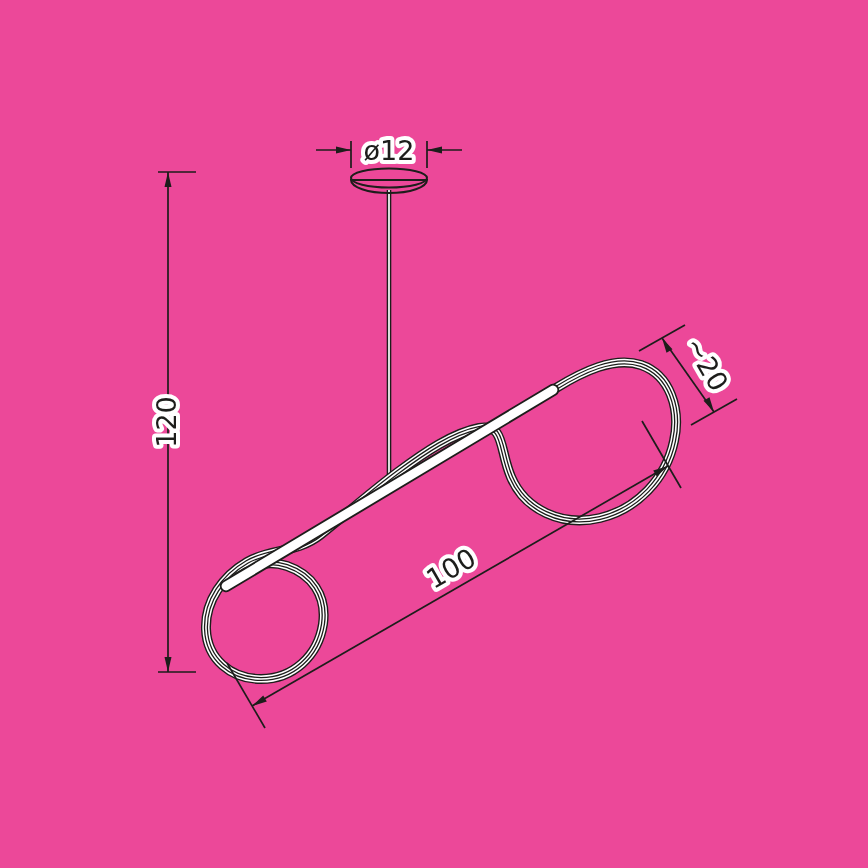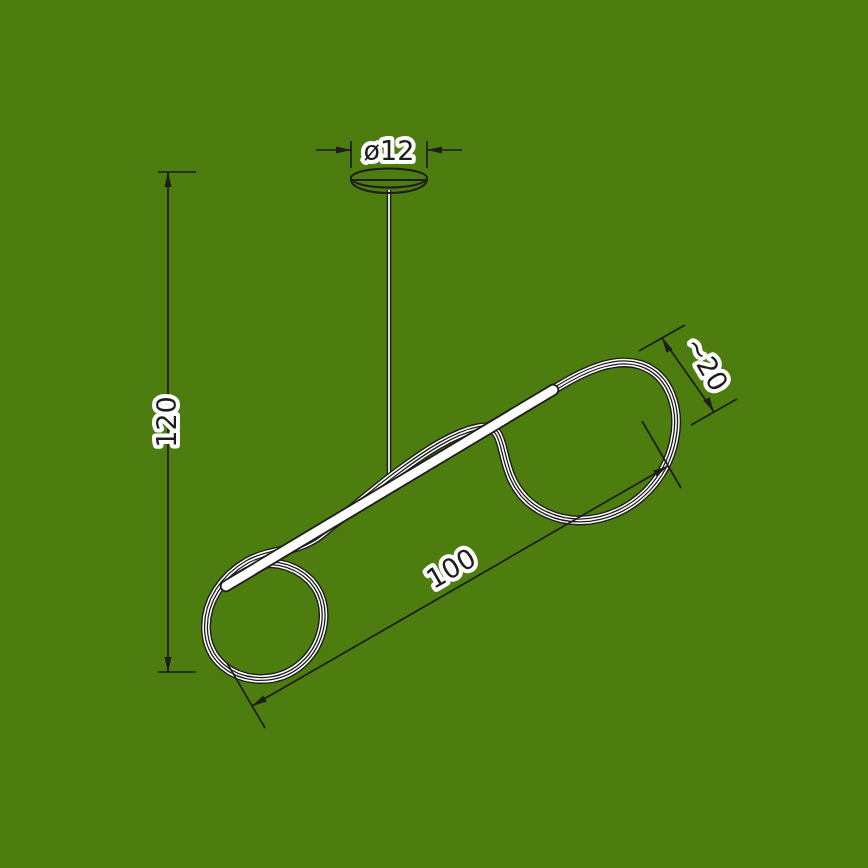--- a/index.html
+++ b/index.html
@@ -4,21 +4,21 @@
 <style>
   html,body{
     margin:0;
     padding:0;
     background:#ffffff;
     font-family:"DejaVu Sans", "Liberation Sans", sans-serif;
   }
   .stage{
     width:868px;
     height:868px;
-    background:#4d7c0f;
+    background:#ec4899;
     position:relative;
     overflow:hidden;
   }
   svg{display:block}
   .dim-text{
     font-family:"DejaVu Sans", "Liberation Sans", sans-serif;
     font-size:27px;
     fill:#1d1d1b;
     paint-order:stroke;
     stroke:#ffffff;

